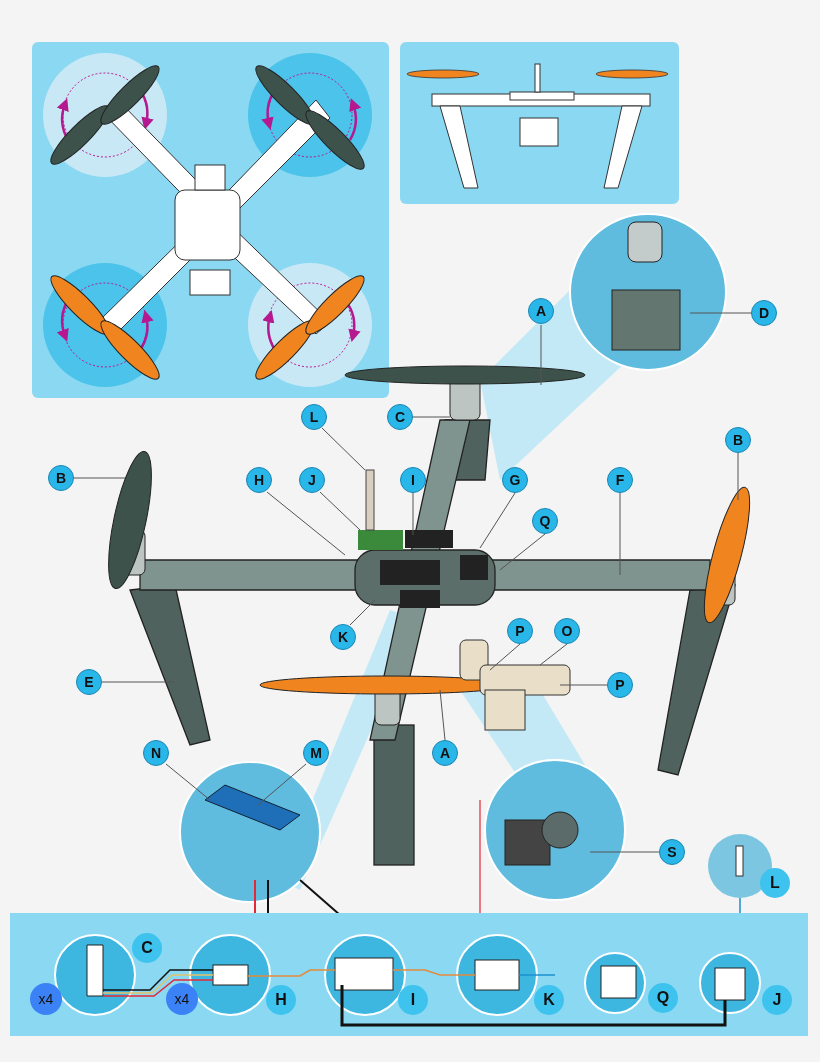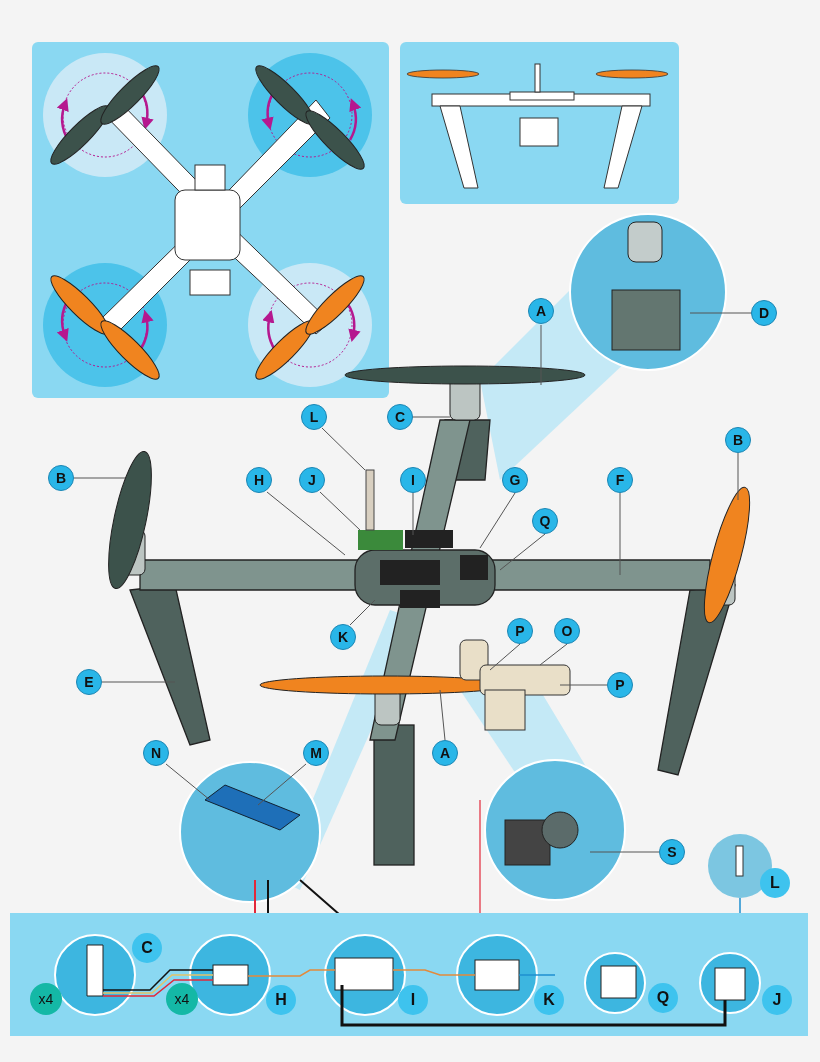--- a/index.html
+++ b/index.html
@@ -1,20 +1,20 @@
 <!DOCTYPE html>
 <html><head>
 <meta charset="utf-8">
 <style>
   html,body{margin:0;padding:0;background:#f4f4f4;}
   body{width:820px;height:1062px;position:relative;overflow:hidden;font-family:"Liberation Sans",sans-serif;}
   svg{position:absolute;left:0;top:0;}
   .lbl{position:absolute;width:26px;height:26px;border-radius:50%;background:#29b6e8;border:1.5px solid #1b86b4;color:#111;font-weight:bold;font-size:14px;display:flex;align-items:center;justify-content:center;box-sizing:border-box;}
   .lbl.big{width:30px;height:30px;font-size:16px;border:none;background:#3ec3ee;}
-  .qty{position:absolute;width:32px;height:32px;border-radius:50%;background:#14b8a6;color:#111;font-size:14px;display:flex;align-items:center;justify-content:center;}
+  .qty{position:absolute;width:32px;height:32px;border-radius:50%;background:#3b82f6;color:#111;font-size:14px;display:flex;align-items:center;justify-content:center;}
 </style>
 </head>
 <body>
 
 <svg width="820" height="1062" viewBox="0 0 820 1062">
   <defs>
     <marker id="arr" viewBox="0 0 10 10" refX="5" refY="5" markerWidth="5" markerHeight="5" orient="auto">
         <path d="M0,0 L10,5 L0,10 z" fill="#b5188f"></path>
       </marker>
   </defs>

